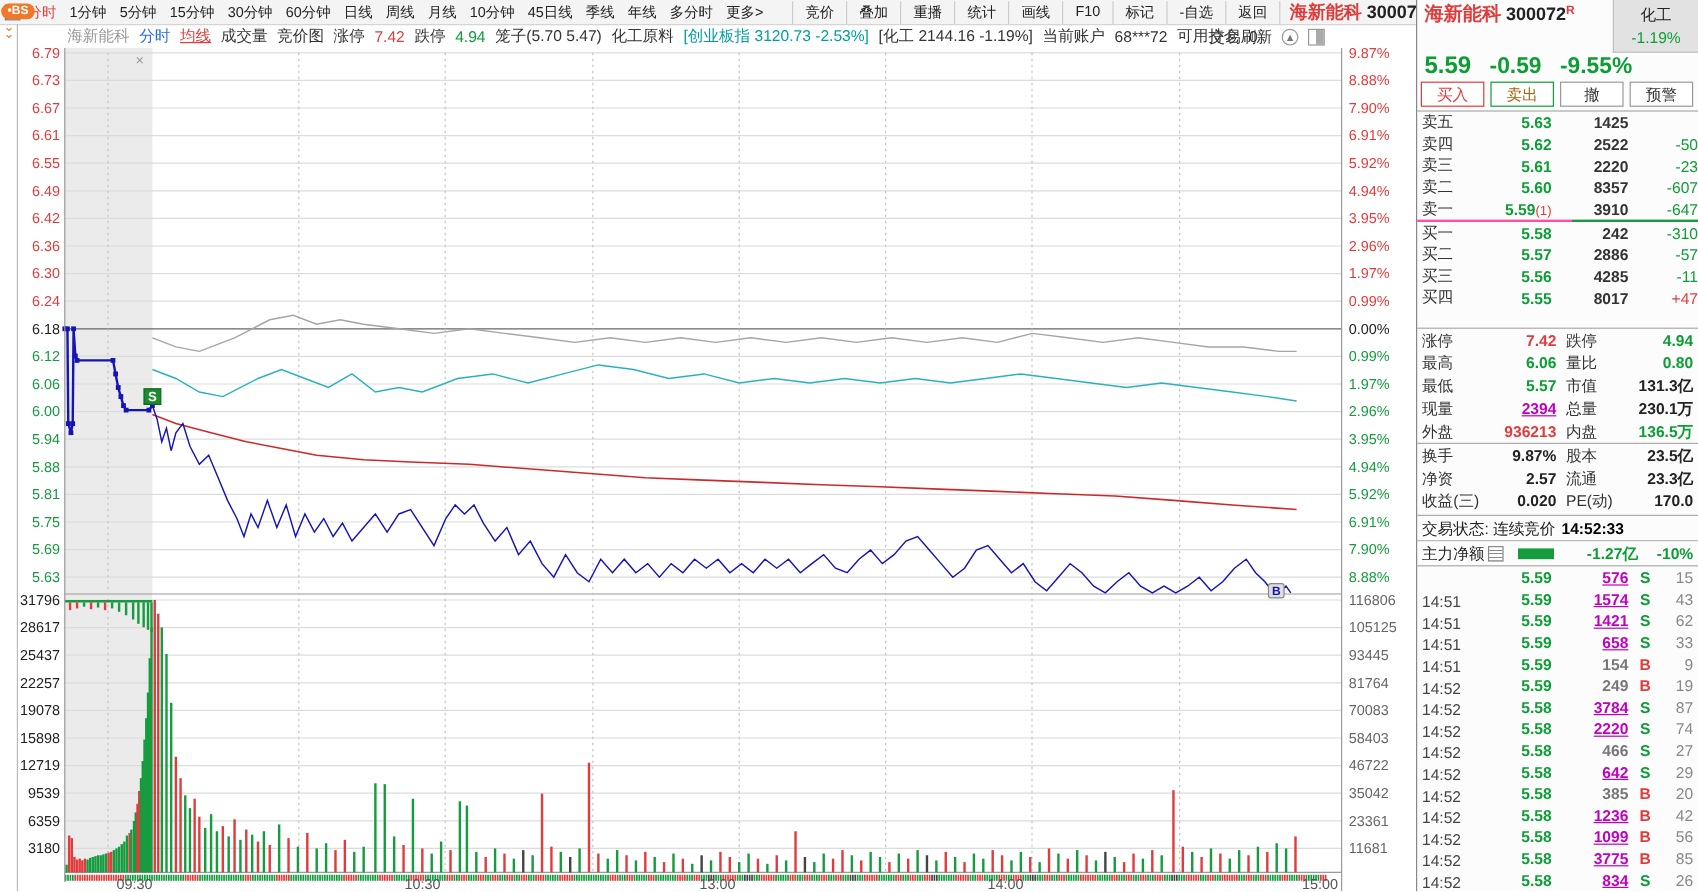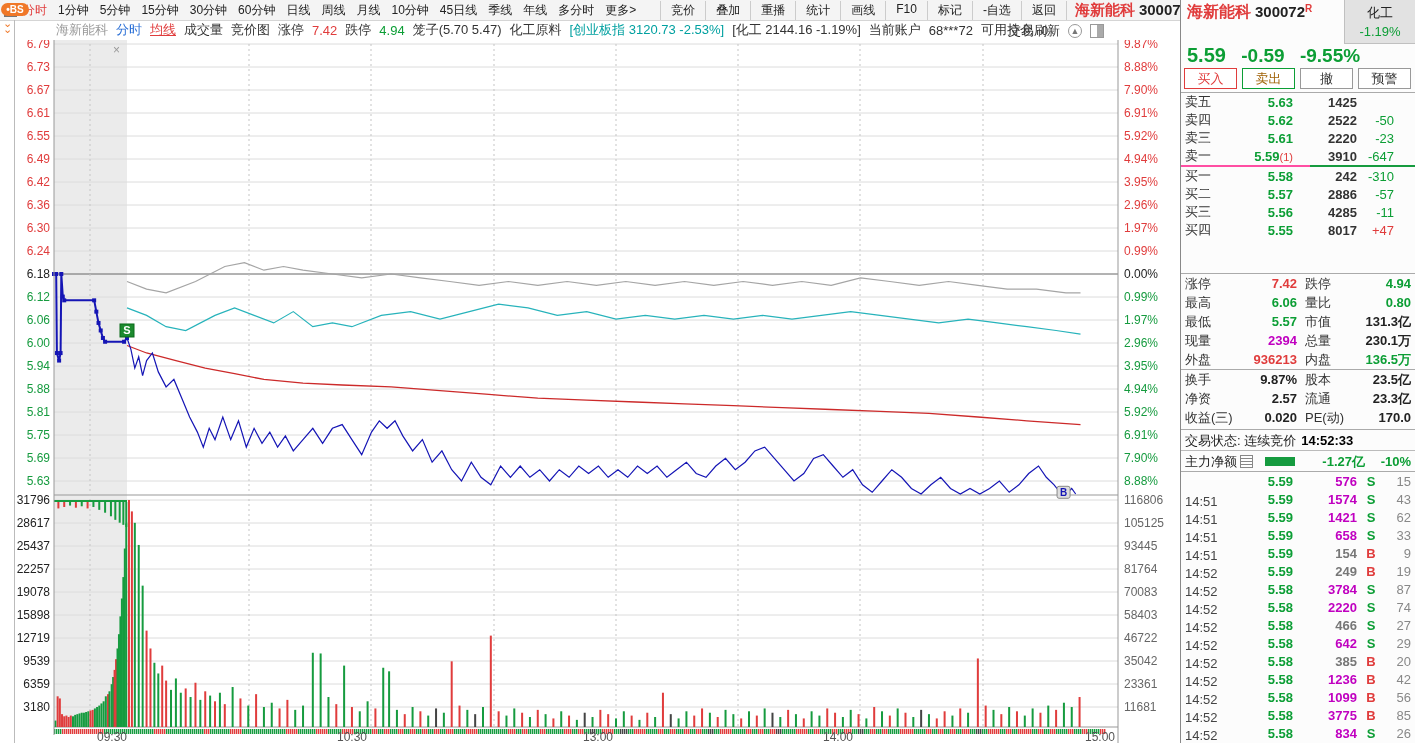--- a/index.html
+++ b/index.html
@@ -44,31 +44,31 @@
   #rp-btns{position:absolute;left:0;top:68px;width:235px;height:24px;display:flex;gap:5px;padding-left:3px;box-sizing:border-box;}
   .rbtn{width:51px;height:19px;background:#fff;border:1px solid #999;font-size:13px;text-align:center;line-height:19px;color:#333;}
   .rbtn.buy{border-color:#e03c3c;color:#e03c3c;}
   .rbtn.sell{border-color:#0c9e35;color:#a16207;}
   #rp-book{position:absolute;left:0;top:92px;width:235px;border-top:1px solid #aaa;}
   .bk-row{height:18px;display:flex;align-items:center;font-size:13px;}
   .bk-row .lb{width:42px;padding-left:4px;color:#333;}
   .bk-row .pr{width:66px;text-align:right;color:#0c9e35;font-weight:700;}
   .bk-row .pr .seq{color:#e03c3c;font-weight:400;font-size:11px;}
   .bk-row .vl{width:64px;text-align:right;color:#333;font-weight:700;}
-  .bk-row .df{flex:1;text-align:right;padding-right:22px;color:#0c9e35;}
+  .bk-row .df{flex:1;text-align:right;padding-right:1px;color:#0c9e35;}
   .bk-row .df.pos{color:#e03c3c;}
   #bk-div{height:2px;background:linear-gradient(to right,#ff4ea3 0 55%,#169b3f 55% 100%);}
   #rp-stats{position:absolute;left:0;top:273px;width:235px;border-top:1px solid #aaa;}
   .st-row{height:19px;display:flex;align-items:center;font-size:13px;}
   .st-row.sep{border-top:1px solid #aaa;}
   .st-row .l1{width:50px;padding-left:4px;color:#333;}
   .st-row .v1{width:62px;text-align:right;font-weight:700;}
   .st-row .l2{width:52px;padding-left:8px;color:#333;}
   .st-row .v2{flex:1;text-align:right;padding-right:5px;font-weight:700;}
-  .c-red{color:#e03c3c;} .c-green{color:#0c9e35;} .c-dark{color:#222;} .c-magenta{color:#c000c0;} .c-gray{color:#777;}
+  .c-red{color:#e03c3c;} .c-green{color:#0c9e35;} .c-dark{color:#222;} .c-magenta{color:#c000c0;text-decoration:underline;} .c-gray{color:#777;}
   #rp-status{position:absolute;left:0;top:429px;width:235px;height:21px;border-top:1px solid #aaa;font-size:13px;display:flex;align-items:center;}
   #rp-status .lab{padding-left:4px;color:#222;}
   #rp-status .tm{font-weight:700;color:#000;margin-left:5px;}
   #rp-main{position:absolute;left:0;top:450px;width:235px;height:21px;border-top:1px solid #bbb;font-size:13px;display:flex;align-items:center;}
   #rp-main .lab{padding-left:4px;color:#222;text-align:center;}
   #main-ic{width:11px;height:11px;border:1px solid #888;margin-left:3px;background:repeating-linear-gradient(to bottom,#fff 0 2px,#888 2px 3px);}
   #main-bar{width:30px;height:9px;background:#169b3f;margin-left:12px;}
   #rp-main .mv{flex:1;text-align:right;color:#0c9e35;font-weight:700;}
   #rp-main .mp{width:46px;text-align:right;padding-right:5px;color:#0c9e35;font-weight:700;}
   #rp-trades{position:absolute;left:0;top:471px;width:235px;border-top:1px solid #aaa;overflow:hidden;height:272px;}
@@ -1031,20 +1031,26 @@
           <span class="vl">2522</span>
           <span class="df">-50</span>
         </div>
         <div class="bk-row">
           <span class="lb">卖三</span>
           <span class="pr">5.61</span>
           <span class="vl">2220</span>
           <span class="df">-23</span>
         </div>
         <div class="bk-row">
+          <span class="lb">卖二</span>
+          <span class="pr">5.60</span>
+          <span class="vl">8357</span>
+          <span class="df">-607</span>
+        </div>
+        <div class="bk-row">
           <span class="lb">卖一</span>
           <span class="pr">5.59<span class="seq">(1)</span></span>
           <span class="vl">3910</span>
           <span class="df">-647</span>
         </div>
         <div id="bk-div"></div>
         <div class="bk-row">
           <span class="lb">买一</span>
           <span class="pr">5.58</span>
           <span class="vl">242</span>

